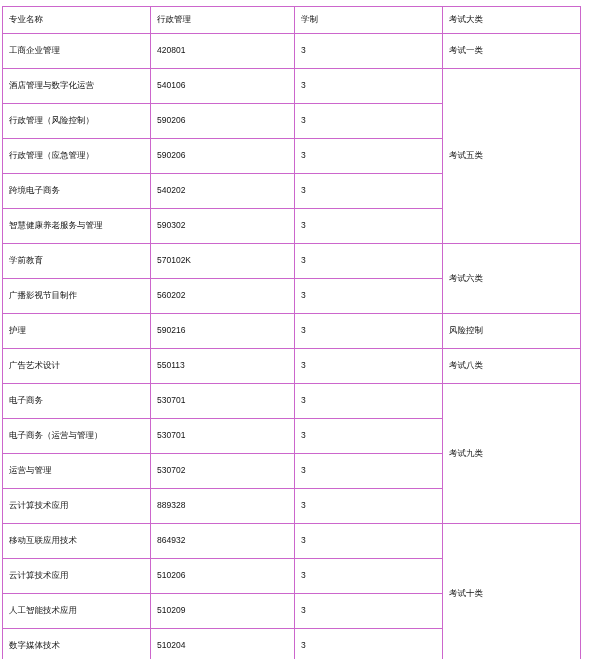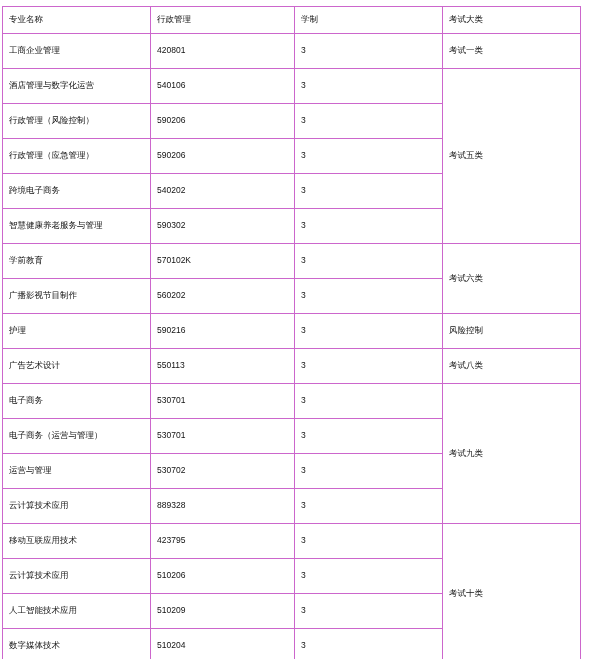--- a/index.html
+++ b/index.html
@@ -143,21 +143,21 @@
         <td>530702</td>
         <td>3</td>
       </tr>
       <tr>
         <td>云计算技术应用</td>
         <td>889328</td>
         <td>3</td>
       </tr>
       <tr>
         <td>移动互联应用技术</td>
-        <td>423795</td>
+        <td>864932</td>
         <td>3</td>
         <td class="cat-cell" rowspan="4">考试十类</td>
       </tr>
       <tr>
         <td>云计算技术应用</td>
         <td>510206</td>
         <td>3</td>
       </tr>
       <tr>
         <td>人工智能技术应用</td>

